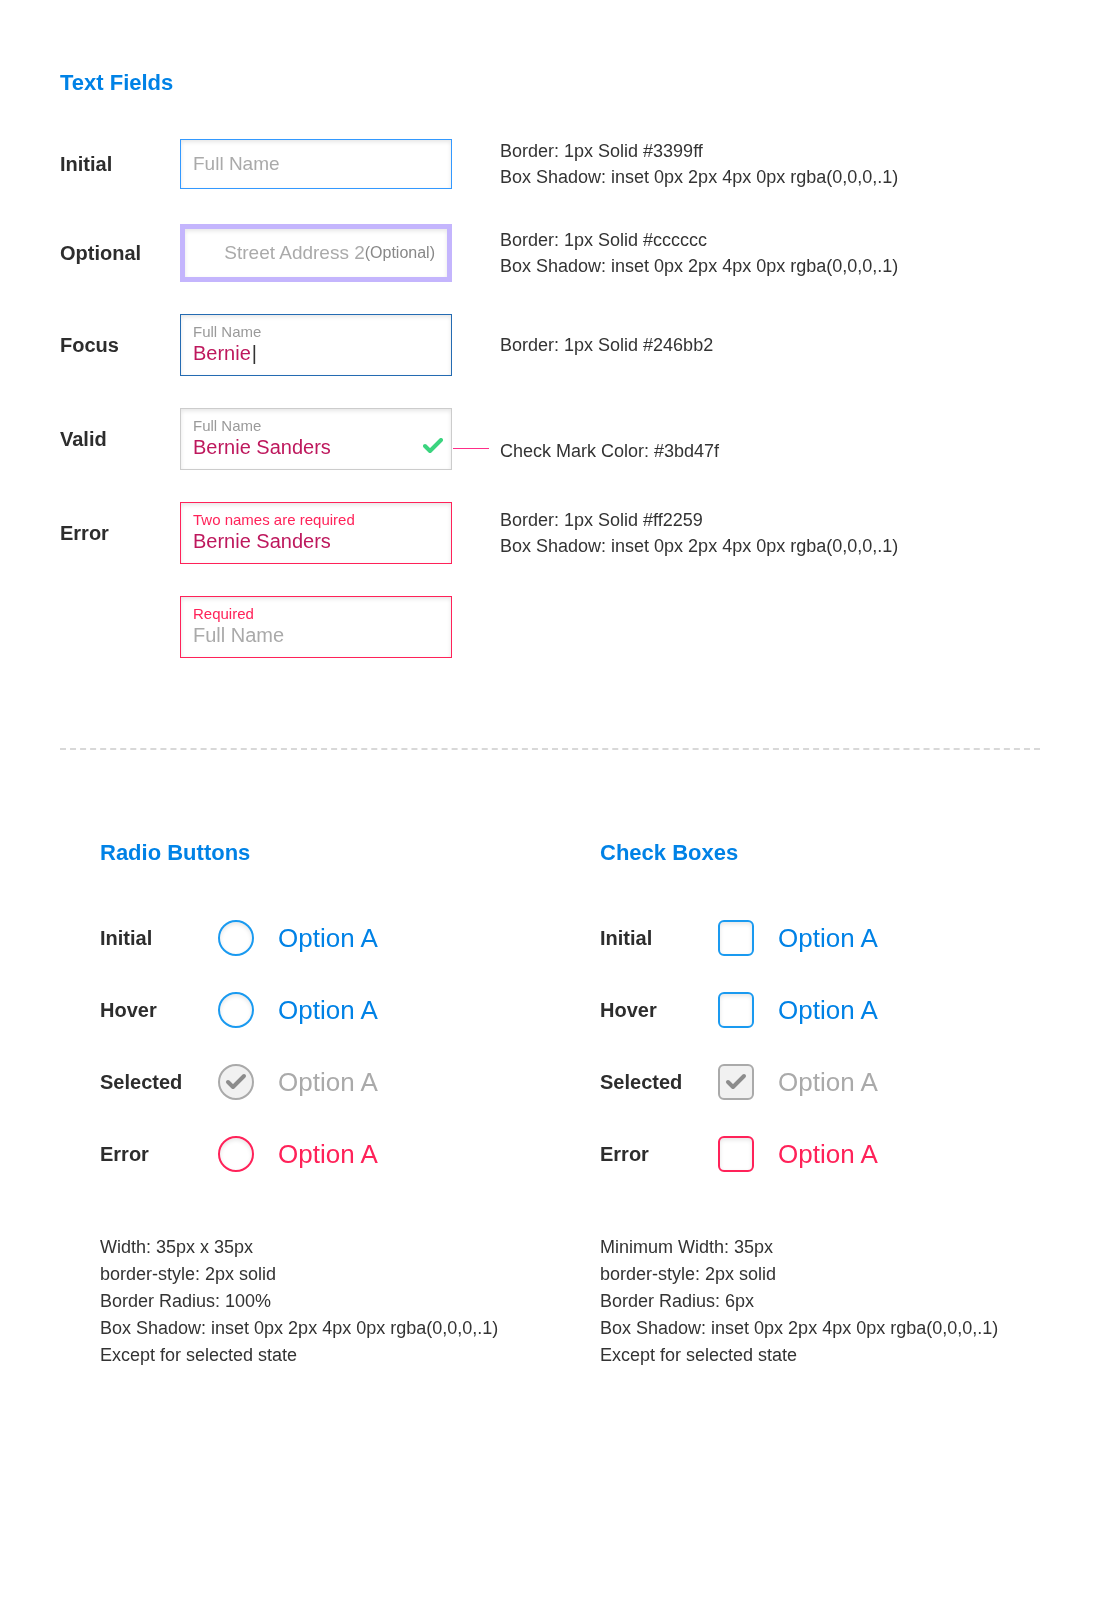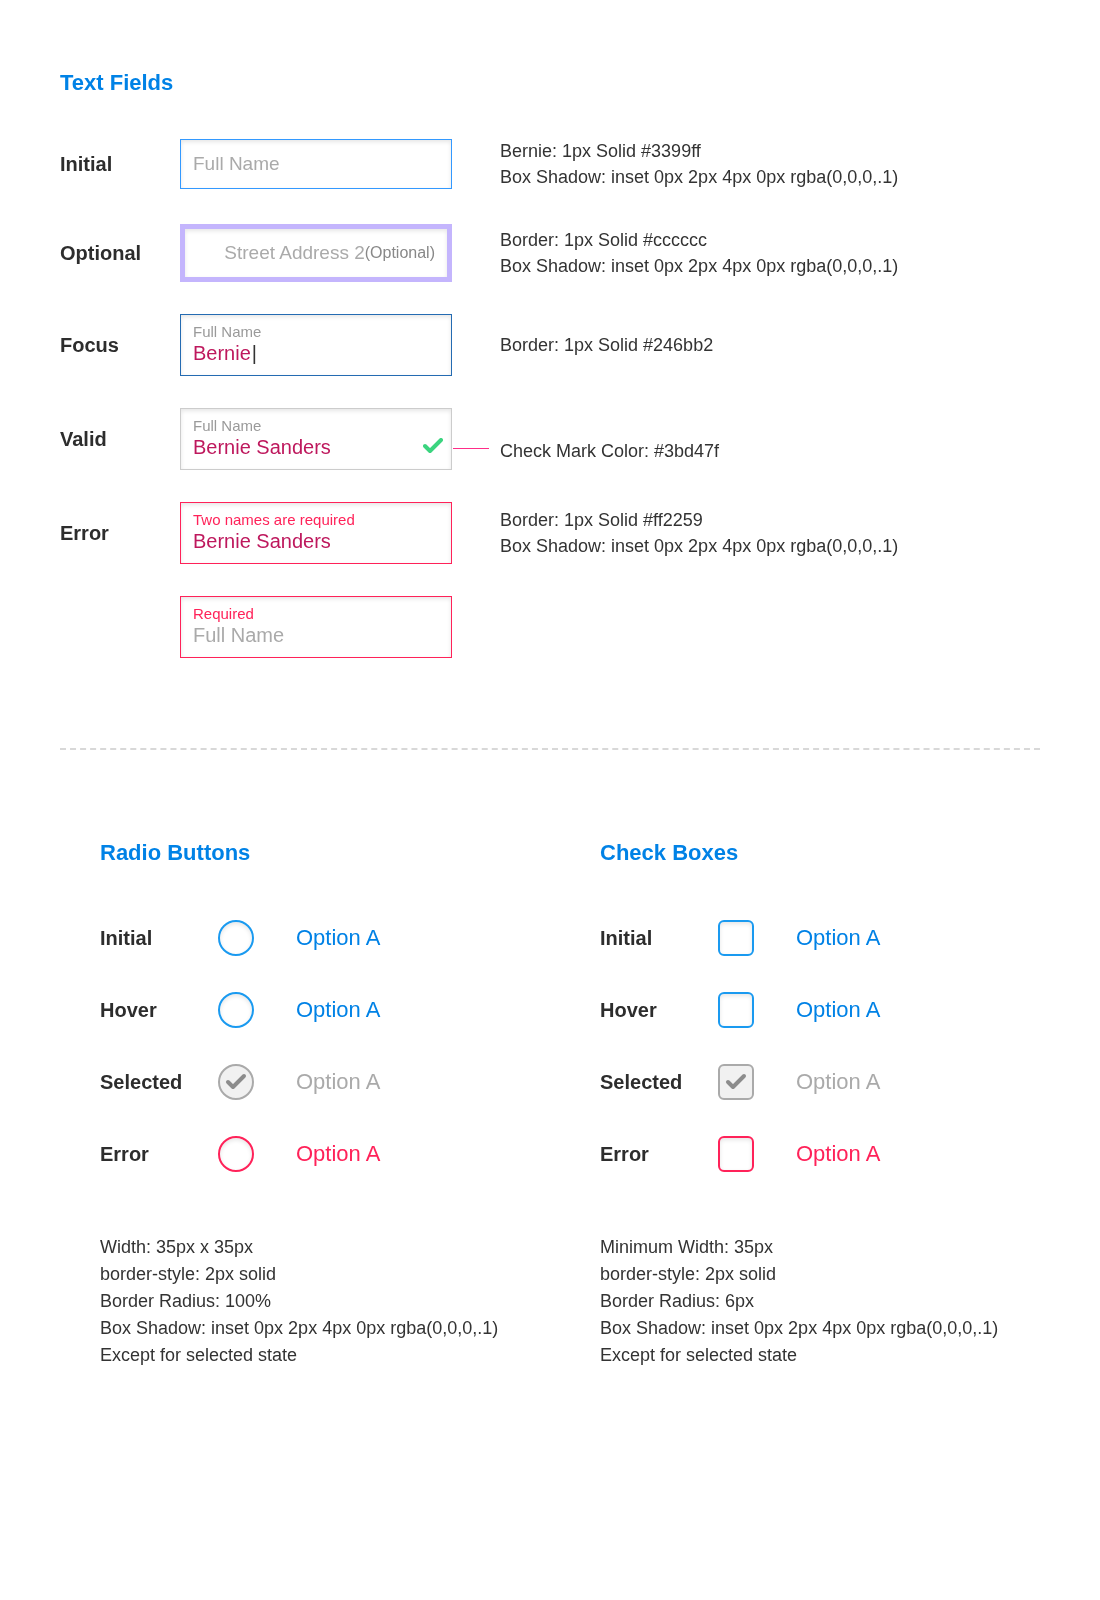--- a/index.html
+++ b/index.html
@@ -121,22 +121,22 @@
     font-weight: 700;
     font-size: 20px;
     color: #2d2d2d;
   }
   .ctl-widget {
     width: 52px;
     display: flex;
     justify-content: center;
   }
   .ctl-text {
-    font-size: 22px;
-    margin-left: 34px;
+    font-size: 26px;
+    margin-left: 16px;
   }
   .txt-blue { color: #0082e6; }
   .txt-gray { color: #aaaaaa; }
   .txt-pink { color: #ff2259; }
   .radio {
     width: 36px; height: 36px;
     border-radius: 100%;
     border: 2px solid;
     box-shadow: inset 0px 2px 4px 0px rgba(0,0,0,.1);
     display: inline-flex;
@@ -171,21 +171,21 @@
 
   <div class="text-fields">
     <div class="section-title">Text Fields</div>
 
     <div class="tf-row">
       <div class="tf-label-col">Initial</div>
       <div class="tf-field-col">
         <div class="tf-box tf-initial">Full Name</div>
       </div>
       <div class="tf-annot-col">
-        <div>Bernie: 1px Solid #3399ff</div>
+        <div>Border: 1px Solid #3399ff</div>
         <div>Box Shadow: inset 0px 2px 4px 0px rgba(0,0,0,.1)</div>
       </div>
     </div>
 
     <div class="tf-row">
       <div class="tf-label-col">Optional</div>
       <div class="tf-field-col">
         <div class="tf-box tf-optional">
           <span>Street Address 2</span>
           <span class="opt-tag">(Optional)</span>

